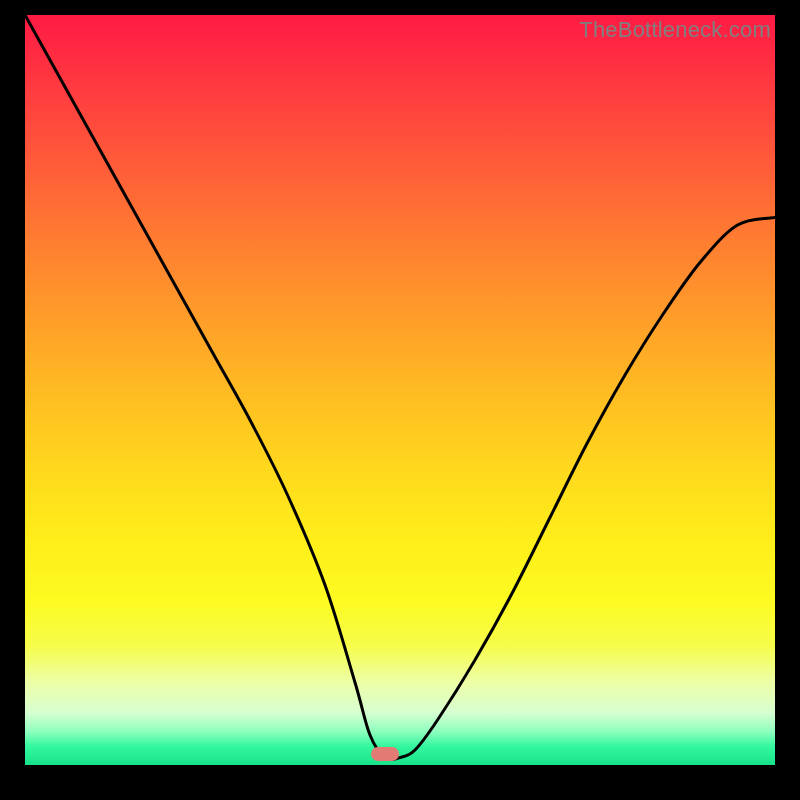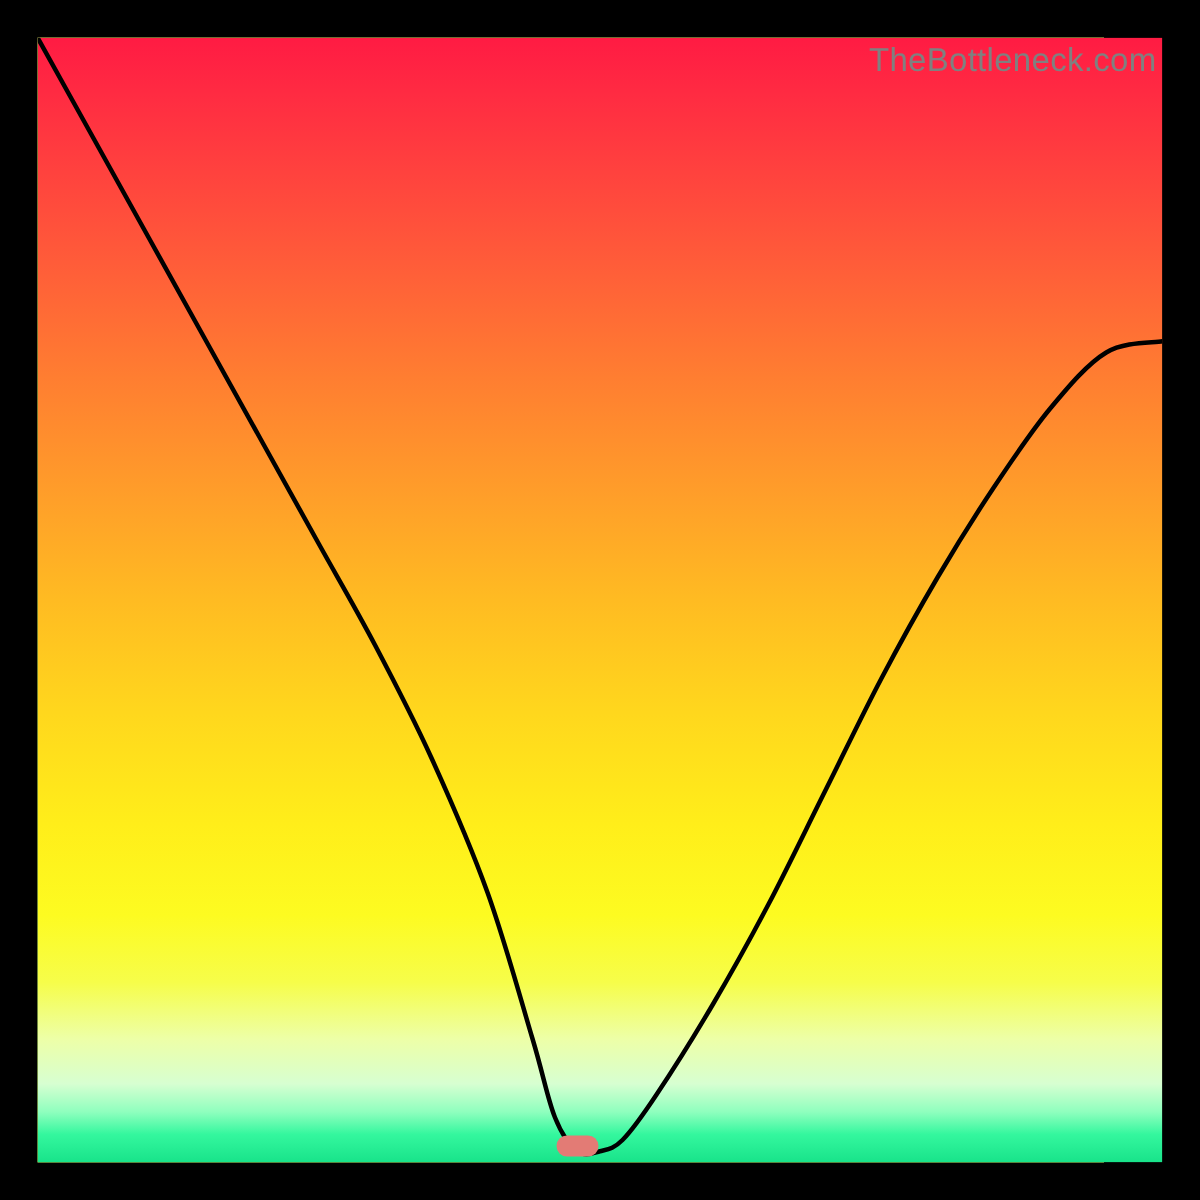--- a/index.html
+++ b/index.html
@@ -7,24 +7,24 @@
     padding: 0;
     width: 800px;
     height: 800px;
     background: #000000;
     overflow: hidden;
     font-family: Arial, Helvetica, sans-serif;
   }
   .frame {
     position: absolute;
     left: 25px;
-    top: 25px;
+    top: 15px;
     width: 711px;
     height: 750px;
-    background: #bef264;
+    background: #e5e5e5;
   }
   .plot-area {
     position: absolute;
     left: 0;
     top: 0;
     width: 750px;
     height: 750px;
     overflow: hidden;
   }
   .watermark {

